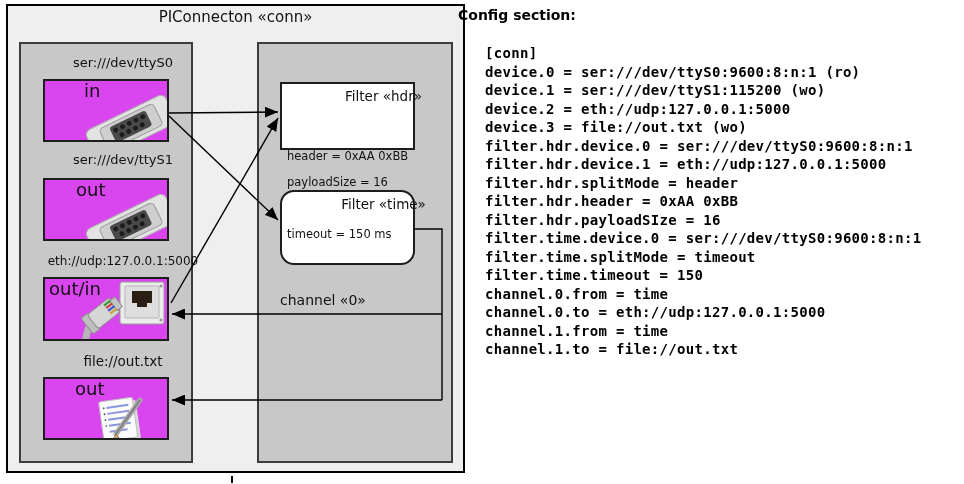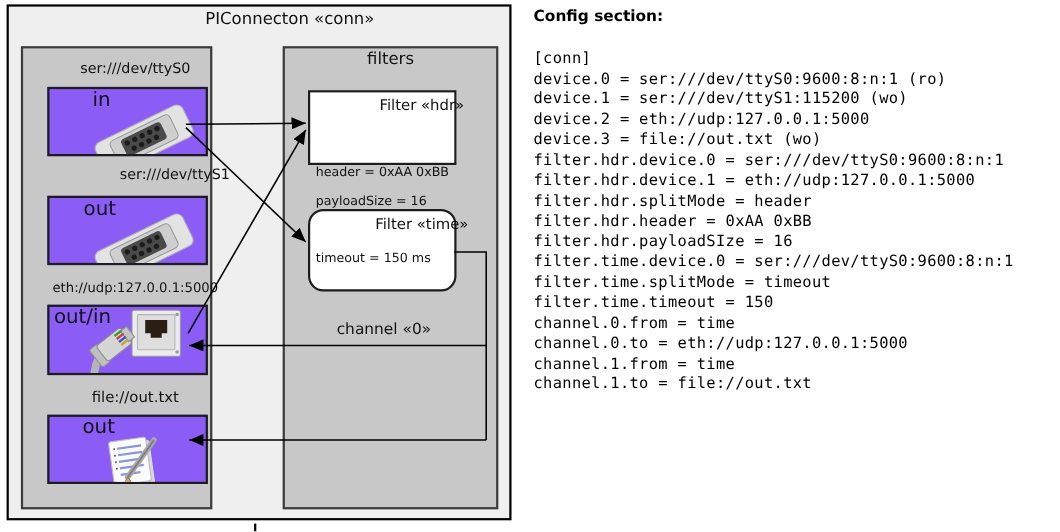--- a/index.html
+++ b/index.html
@@ -1,50 +1,49 @@
 <!DOCTYPE html>
 <html><head>
 <meta charset="utf-8">
 <style>
   html,body{margin:0;padding:0;background:#fff;}
   .stage{position:relative;width:964px;height:484px;background:#fff;overflow:hidden;
          font-family:"DejaVu Sans","Liberation Sans",sans-serif;color:#000;}
   .abs{position:absolute;}
   .outer-box{left:6px;top:4px;width:455px;height:465px;border:2px solid #000;background:#efefef;}
-  .diagram-title{left:6px;top:8px;width:459px;text-align:center;font-size:15px;color:#111;padding-left:28px;}
+  .diagram-title{left:6px;top:8px;width:459px;text-align:center;font-size:15px;color:#111;}
   .panel{background:#c8c8c8;border:2px solid #3c3c3c;}
   .devices-panel{left:19px;top:42px;width:170px;height:417px;}
   .filters-panel{left:257px;top:42px;width:192px;height:417px;}
   .filters-title{left:257px;top:44px;width:196px;text-align:center;font-size:15px;color:#111;}
   .uri-label{left:19px;width:208px;text-align:center;font-size:13px;color:#111;white-space:nowrap;}
-  .devbox{left:43px;width:122px;height:59px;background:#8b5cf6;border:2px solid #1d1d1d;overflow:hidden;padding-left:20px;}
+  .devbox{left:43px;width:122px;height:59px;background:#d946ef;border:2px solid #1d1d1d;overflow:hidden;}
   .dir-label{position:absolute;top:0px;font-size:18px;color:#111;line-height:20px;}
   .filterbox{left:280px;width:131px;background:#fff;border:2px solid #1d1d1d;}
   .filter-title{position:absolute;left:0;top:4px;width:100%;text-align:center;font-size:13.5px;color:#111;padding-left:36px;}
   .filter-attr{position:absolute;left:5px;font-size:11.5px;color:#111;white-space:nowrap;}
-  .chan-label{left:280px;width:138px;text-align:center;font-size:14px;color:#111;white-space:nowrap;}
-  .config-heading{left:485px;top:7px;font-size:14px;font-weight:bold;
+  .chan-label{left:280px;width:138px;text-align:left;font-size:14px;color:#111;white-space:nowrap;}
+  .config-heading{left:458px;top:7px;font-size:14px;font-weight:bold;
                   font-family:"DejaVu Sans","Liberation Sans",sans-serif;}
   .config-lines{left:485px;top:44px;font-family:"DejaVu Sans Mono","Liberation Mono",monospace;
-                font-size:14px;font-weight:normal;line-height:18.5px;letter-spacing:0.3px;white-space:pre;}
+                font-size:14px;font-weight:bold;line-height:18.5px;letter-spacing:0.3px;white-space:pre;}
   .tick{left:231px;top:476px;width:2px;height:7px;background:#000;}
   svg{display:block;}
   .conn-layer{left:0;top:0;pointer-events:none;}
 </style>
 </head>
 <body>
 
 <div class="stage">
 
   <div class="abs outer-box"></div>
   <div class="abs diagram-title">PIConnecton «conn»</div>
 
   <div class="abs panel devices-panel"></div>
   <div class="abs panel filters-panel"></div>
-  <div class="abs filters-title">filters</div>
 
   <div class="abs uri-label" style="top:55px;">ser:///dev/ttyS0</div>
   <div class="abs devbox" style="top:79px;">
     <span class="dir-label" style="left:39px;">in</span>
     <svg class="abs" style="left:40px;top:14px;" width="92" height="58" viewBox="0 0 92 58">
       <g transform="rotate(-26 46 32)">
         <rect x="2" y="16" width="88" height="32" rx="6" fill="#e3e3e3" stroke="#b0b0b0"></rect>
         <rect x="16" y="20" width="60" height="24" rx="4" fill="#cfcfcf" stroke="#9a9a9a"></rect>
         <rect x="26" y="23" width="40" height="17" rx="3" fill="#4a4a4a"></rect>
         <circle cx="31" cy="28" r="2.4" fill="#1c1c1c"></circle>
@@ -54,21 +53,21 @@
         <circle cx="61" cy="28" r="2.4" fill="#1c1c1c"></circle>
         <circle cx="34.5" cy="35" r="2.4" fill="#1c1c1c"></circle>
           <circle cx="42" cy="35" r="2.4" fill="#1c1c1c"></circle>
         <circle cx="49.5" cy="35" r="2.4" fill="#1c1c1c"></circle>
           <circle cx="57" cy="35" r="2.4" fill="#1c1c1c"></circle>
         <circle cx="10" cy="42" r="2.5" fill="#8f8f8f"></circle>
       </g>
     </svg>
   </div>
 
-  <div class="abs uri-label" style="top:152px;padding-left:36px;">ser:///dev/ttyS1</div>
+  <div class="abs uri-label" style="top:152px;">ser:///dev/ttyS1</div>
   <div class="abs devbox" style="top:178px;">
     <span class="dir-label" style="left:31px;">out</span>
     <svg class="abs" style="left:40px;top:14px;" width="92" height="58" viewBox="0 0 92 58">
       <g transform="rotate(-26 46 32)">
         <rect x="2" y="16" width="88" height="32" rx="6" fill="#e3e3e3" stroke="#b0b0b0"></rect>
         <rect x="16" y="20" width="60" height="24" rx="4" fill="#cfcfcf" stroke="#9a9a9a"></rect>
         <rect x="26" y="23" width="40" height="17" rx="3" fill="#4a4a4a"></rect>
         <circle cx="31" cy="28" r="2.4" fill="#1c1c1c"></circle>
           <circle cx="38.5" cy="28" r="2.4" fill="#1c1c1c"></circle>
         <circle cx="46" cy="28" r="2.4" fill="#1c1c1c"></circle>

